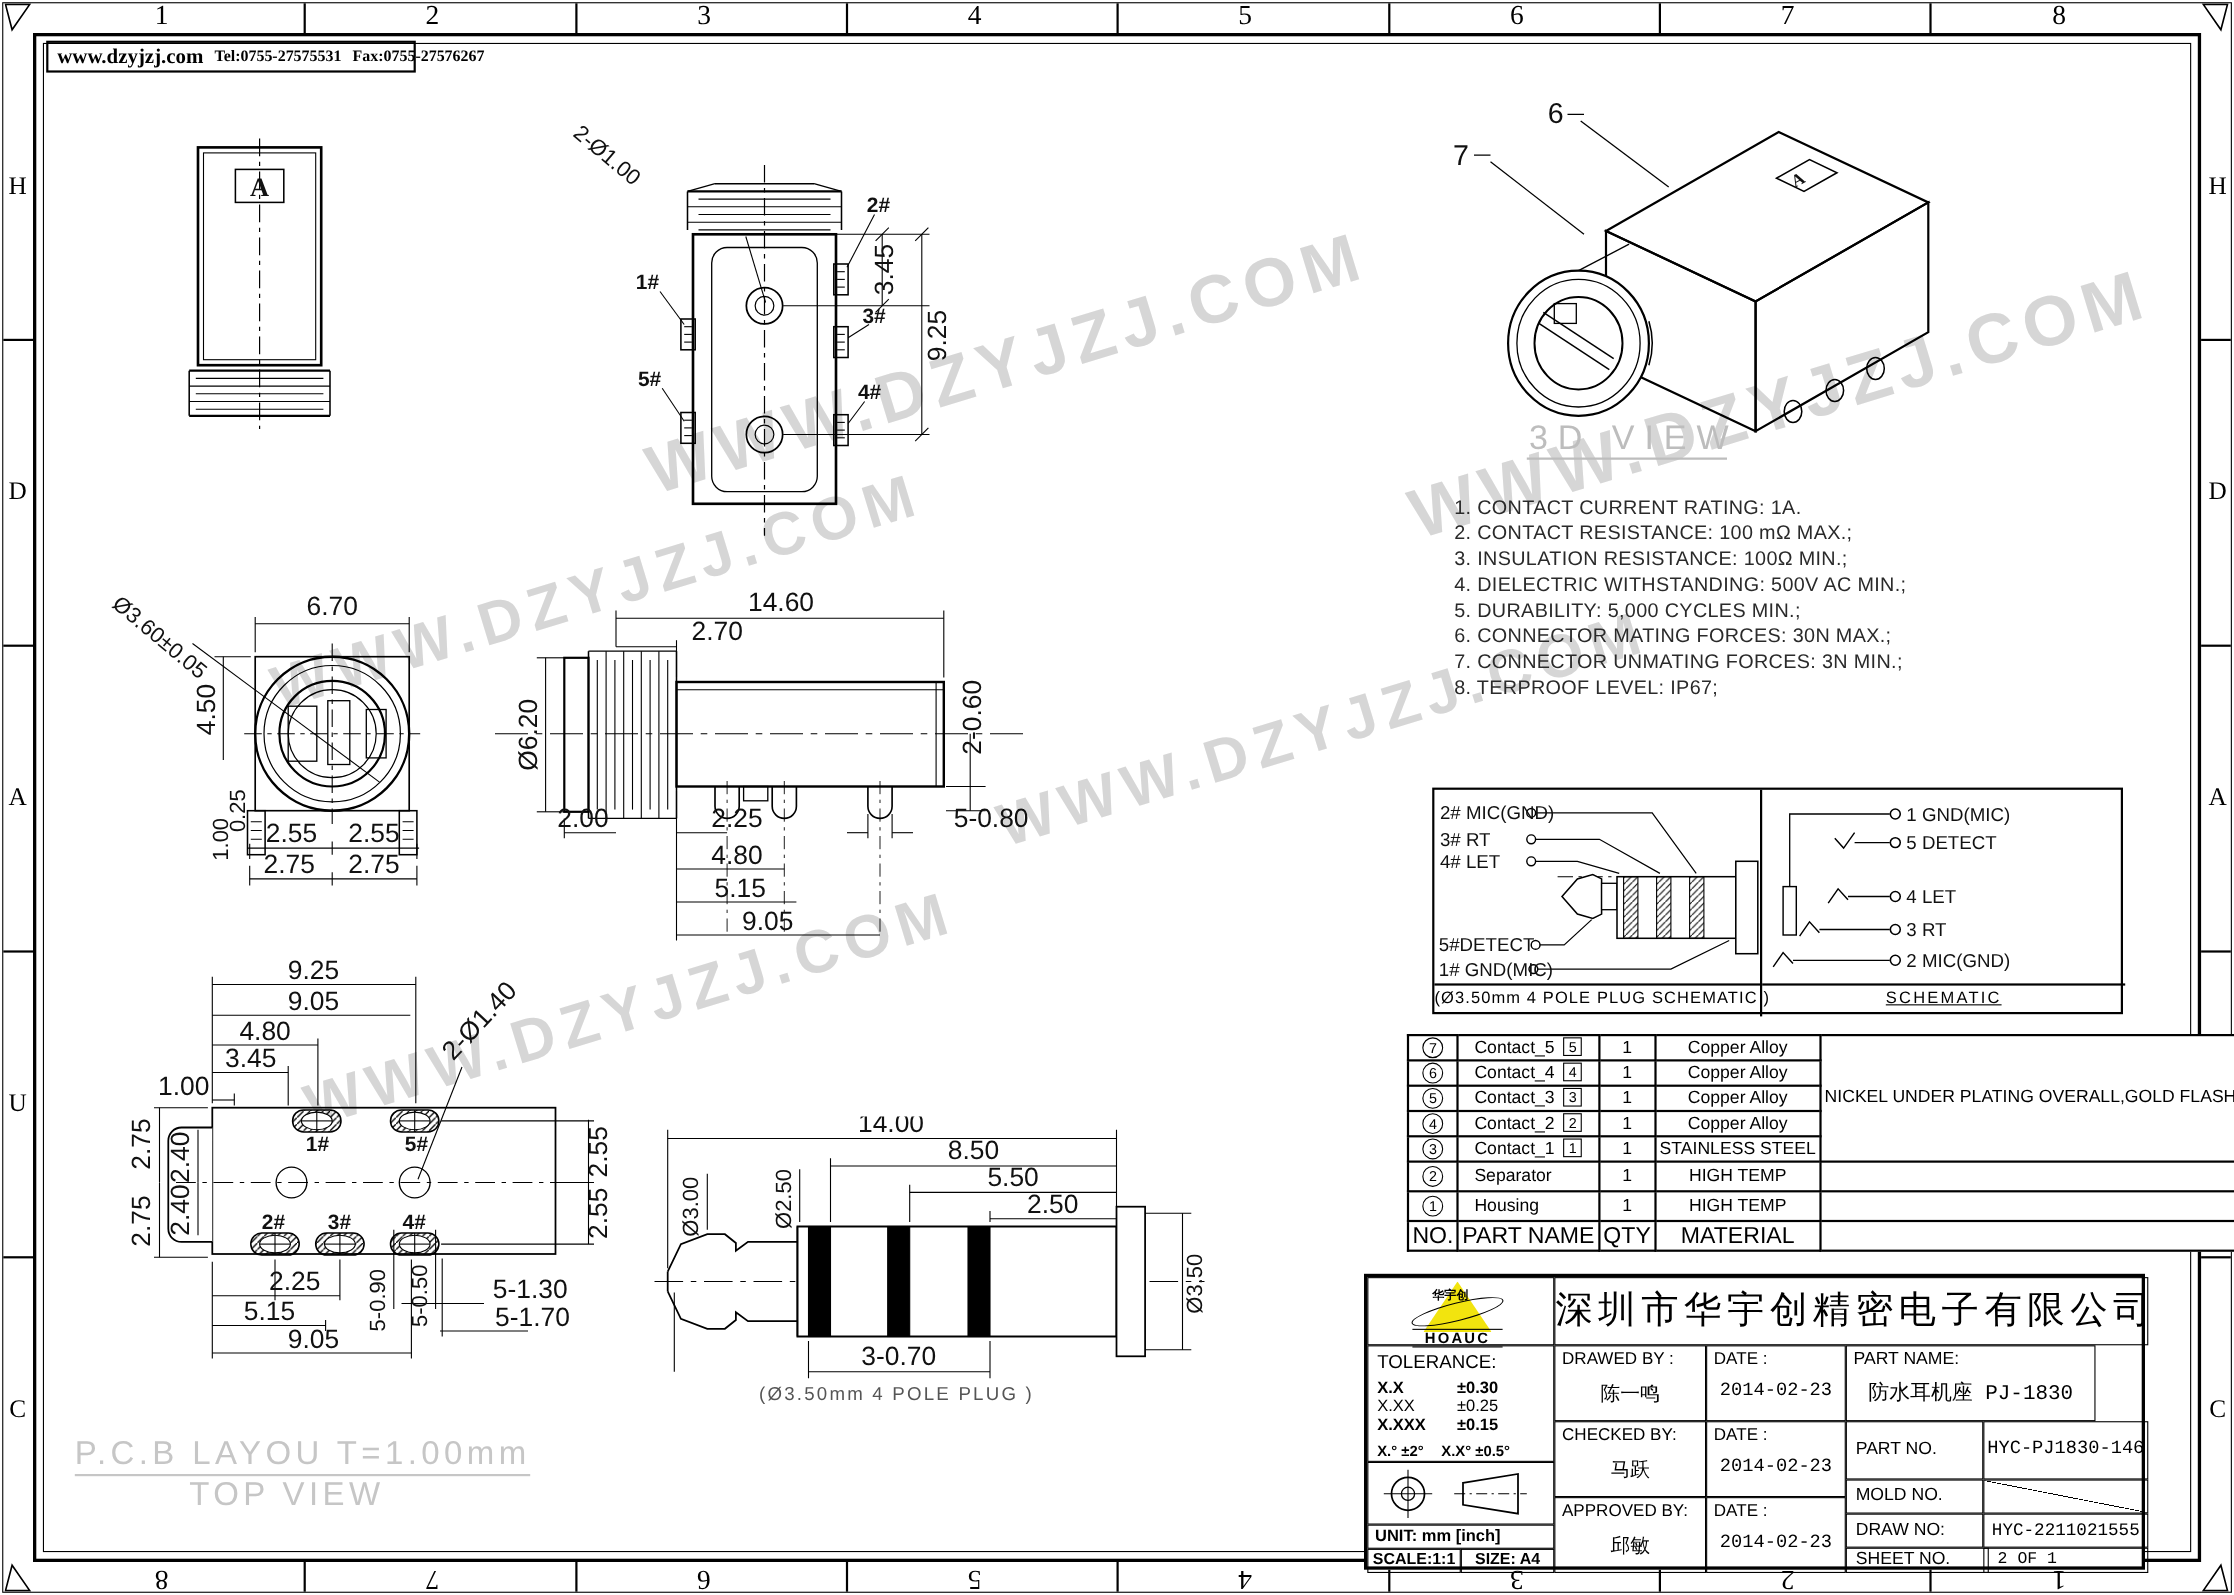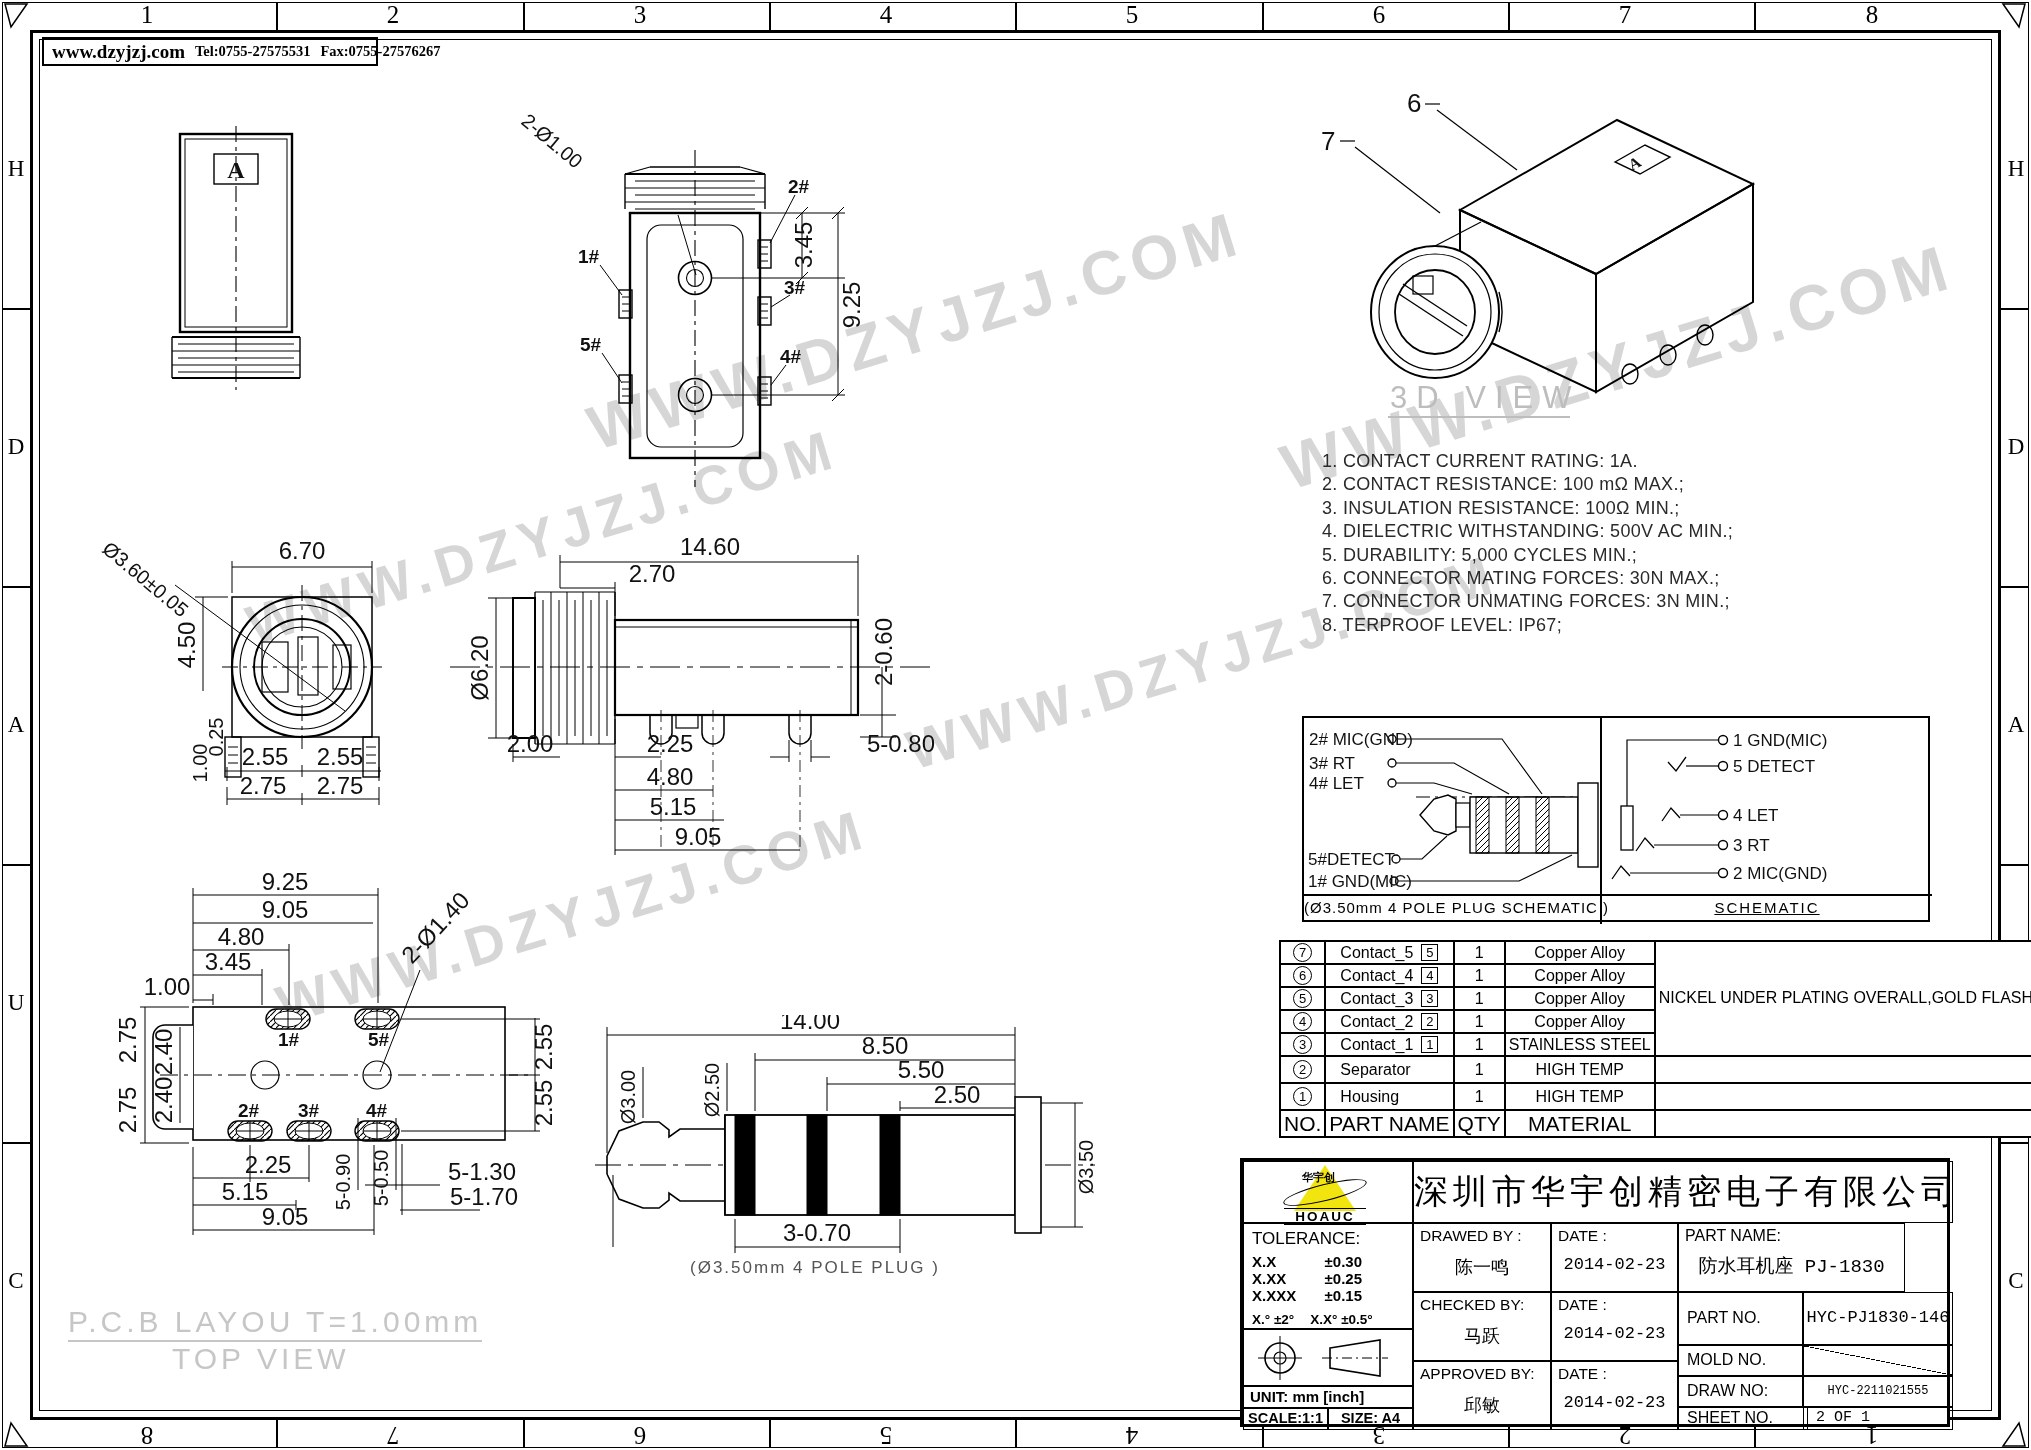--- a/index.html
+++ b/index.html
@@ -530,21 +530,21 @@
       <div class="logo-sub">HOAUC</div>
     </div>
     <div class="tcell company" style="left:170px;top:0;width:540px;height:62px">深圳市华宇创精密电子有限公司</div>
 
     <div class="tcell" style="left:0;top:62px;width:170px;height:106px;padding:5px 8px">
       <div style="font-size:17px">TOLERANCE:</div>
       <div style="font-size:15px;font-weight:bold;margin-top:4px;display:flex;justify-content:space-between;width:110px">
         <span>X.X</span>
           <span>±0.30</span>
         </div>
-      <div style="font-size:15px;font-weight:bold;display:flex;justify-content:space-between;width:110px">
+      <div style="font-size:15px;font-weight:normal;display:flex;justify-content:space-between;width:110px">
         <span>X.XX</span>
           <span>±0.25</span>
         </div>
       <div style="font-size:15px;font-weight:bold;display:flex;justify-content:space-between;width:110px">
         <span>X.XXX</span>
           <span>±0.15</span>
         </div>
       <div style="font-size:13.5px;font-weight:bold;margin-top:8px;display:flex;gap:16px">
         <span>X.°  ±2°</span>
         <span>X.X°  ±0.5°</span>
@@ -593,21 +593,21 @@
 
     <div class="tcell" style="left:435px;top:62px;width:227px;height:69px">
       <div class="tlabel" style="font-size:16px">PART  NAME:</div>
       <div class="tvalue serif" style="font-size:19px;margin-top:8px">防水耳机座 PJ-1830</div>
     </div>
     <div class="tcell" style="left:435px;top:131px;width:125px;height:53px;font-size:16px;line-height:50px;padding-left:8px;white-space:nowrap">PART  NO.</div>
     <div class="tcell tvalue serif" style="left:560px;top:131px;width:150px;height:53px;font-size:17px;line-height:50px">HYC-PJ1830-146</div>
     <div class="tcell" style="left:435px;top:184px;width:125px;height:31px;font-size:16px;line-height:28px;padding-left:8px;white-space:nowrap">MOLD  NO.</div>
     <div class="tcell diag" style="left:560px;top:184px;width:150px;height:31px"></div>
     <div class="tcell" style="left:435px;top:215px;width:125px;height:31px;font-size:16px;line-height:28px;padding-left:8px;white-space:nowrap">DRAW  NO:</div>
-    <div class="tcell tvalue serif" style="left:560px;top:215px;width:150px;height:31px;font-size:12px;line-height:28px">HYC-2211021555</div>
+    <div class="tcell tvalue serif" style="left:560px;top:215px;width:150px;height:31px;font-size:16px;line-height:28px">HYC-2211021555</div>
     <div class="tcell" style="left:435px;top:246px;width:130px;height:23px;font-size:16px;line-height:20px;padding-left:8px;white-space:nowrap">SHEET  NO.</div>
     <div class="tcell serif" style="left:560px;top:246px;width:150px;height:23px;font-size:15px;line-height:20px;padding-left:12px">2 OF 1</div>
   </div>
 
   <svg style="left:60px;top:860px" width="545" height="400">
     <defs>
         <pattern id="hat2" width="6" height="6" patternUnits="userSpaceOnUse">
           <path d="M0 6 L6 0" stroke="#000" stroke-width="1.2"></path>
         </pattern>
       </defs>

